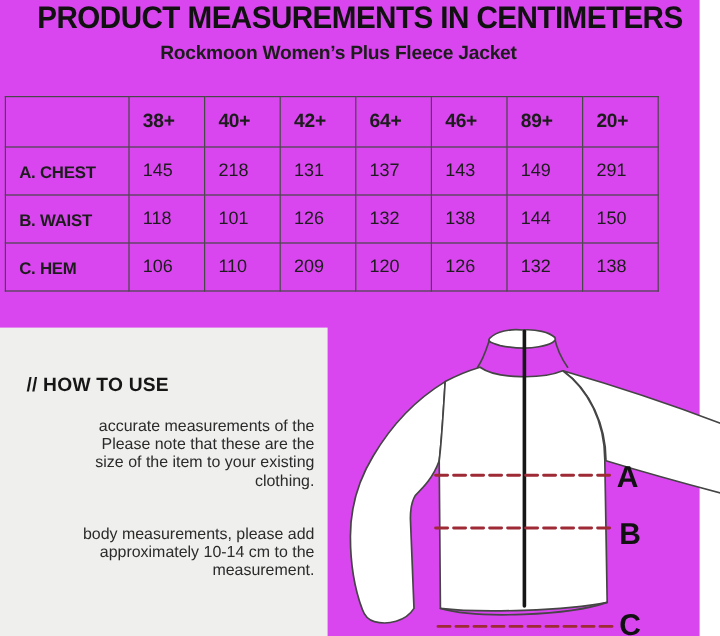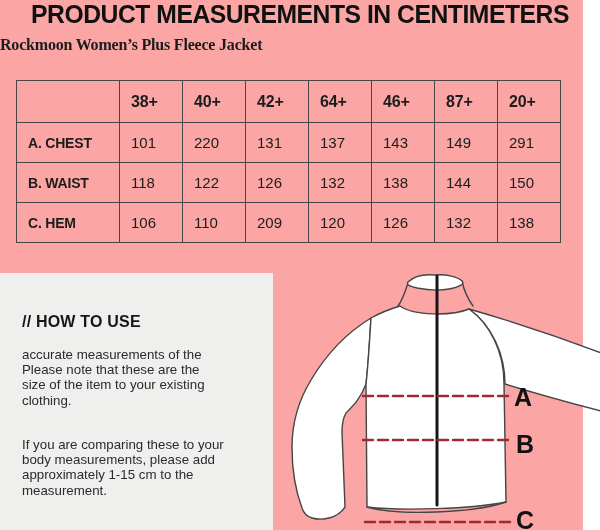--- a/index.html
+++ b/index.html
@@ -1,51 +1,52 @@
 <!DOCTYPE html>
 <html><head>
 <meta charset="utf-8">
 <style>
   * { margin:0; padding:0; box-sizing:border-box; }
   html,body { width:600px; height:530px; }
   body { font-family:"Liberation Sans", sans-serif; background:#ffffff; overflow:hidden; }
-  #canvas { position:relative; width:583px; height:530px; background:#fca5a5; }
+  #canvas { position:relative; width:583px; height:530px; background:#d946ef; }
 
   .title {
     position:absolute; top:-1px; left:0; width:600px;
     text-align:center; font-size:26px; font-weight:bold; color:#111;
     letter-spacing:-0.5px; transform:scaleX(0.95); transform-origin:300px 0;
     white-space:nowrap;
   }
   .subtitle {
     position:absolute; top:36px; left:0; width:564px;
-    text-align:left; font-size:16px; font-weight:bold; color:#1c1c1c;
-    letter-spacing:-0.2px; white-space:nowrap;font-family:Liberation Serif, serif;
+    text-align:center; font-size:16px; font-weight:bold; color:#1c1c1c;
+    letter-spacing:-0.2px; white-space:nowrap;
   }
 
   table.size-table {
-    position:absolute; left:16px; top:80px;
+    position:absolute; left:4px; top:80px;
     border-collapse:collapse; table-layout:fixed; width:545px;
     color:#1c1c1c;
   }
   table.size-table td, table.size-table th {
     border:1px solid #474747; text-align:left; vertical-align:middle;
     padding:0 0 0 11px; overflow:hidden; white-space:nowrap;
   }
   table.size-table col.c-label { width:103px; }
   table.size-table col.c-size  { width:63px; }
   tr.hdr-row   { height:42px; }
   tr.data-row  { height:40px; }
   th.size-hdr  { font-size:16px; font-weight:bold; letter-spacing:-0.2px; }
   td.row-label { font-size:14px; font-weight:bold; letter-spacing:-0.2px; }
   td.val       { font-size:15px; font-weight:normal; }
 
   .howto-panel {
     position:absolute; left:0; top:273px; width:273px; height:257px;
     background:#efefee;
+    text-align:right;
   }
   .howto-heading {
     position:absolute; left:22px; top:40px;
     font-size:16px; font-weight:bold; color:#161616; letter-spacing:0.2px;
     white-space:nowrap;
   }
   .howto-para { position:absolute; left:22px; width:240px; color:#2b2b2b; }
   .howto-para.p1 { top:74px; }
   .howto-para.p2 { top:164px; }
   .howto-line { font-size:13.3px; line-height:15.2px; white-space:nowrap; }
@@ -73,37 +74,37 @@
         <col class="c-size">
     </colgroup>
     <tbody>
         <tr class="hdr-row">
       <th class="size-hdr"></th>
       <th class="size-hdr">38+</th>
       <th class="size-hdr">40+</th>
       <th class="size-hdr">42+</th>
       <th class="size-hdr">64+</th>
       <th class="size-hdr">46+</th>
-      <th class="size-hdr">87+</th>
+      <th class="size-hdr">89+</th>
       <th class="size-hdr">20+</th>
     </tr>
     <tr class="data-row">
       <td class="row-label">A. CHEST</td>
-      <td class="val">101</td>
-      <td class="val">220</td>
+      <td class="val">145</td>
+      <td class="val">218</td>
       <td class="val">131</td>
       <td class="val">137</td>
       <td class="val">143</td>
       <td class="val">149</td>
       <td class="val">291</td>
     </tr>
     <tr class="data-row">
       <td class="row-label">B. WAIST</td>
       <td class="val">118</td>
-      <td class="val">122</td>
+      <td class="val">101</td>
       <td class="val">126</td>
       <td class="val">132</td>
       <td class="val">138</td>
       <td class="val">144</td>
       <td class="val">150</td>
     </tr>
     <tr class="data-row">
       <td class="row-label">C. HEM</td>
       <td class="val">106</td>
       <td class="val">110</td>
@@ -118,23 +119,22 @@
 
   <div class="howto-panel">
     <div class="howto-heading">// HOW TO USE</div>
     <div class="howto-para p1">
       <div class="howto-line">accurate measurements of the</div>
       <div class="howto-line">Please note that these are the</div>
       <div class="howto-line">size of the item to your existing</div>
       <div class="howto-line">clothing.</div>
     </div>
     <div class="howto-para p2">
-      <div class="howto-line">If you are comparing these to your</div>
       <div class="howto-line">body measurements, please add</div>
-      <div class="howto-line">approximately 1-15 cm to the</div>
+      <div class="howto-line">approximately 10-14 cm to the</div>
       <div class="howto-line">measurement.</div>
     </div>
   </div>
 
   <svg class="diagram-svg" viewBox="280 258 320 272" fill="none" stroke-linecap="round" stroke-linejoin="round">
 
     <path d="M 371,318 C 348,332 327,353 311,380 C 297,403 292,426 292,447 C 292,472 296,492 302,508 C 304,514 308,517 312,518 C 323,521 338,518 345,507 C 344,480 343,455 342,432 C 342,424 343,418 346,413 C 353,406 361,398 366,384 C 368,368 369,350 371,318 Z" fill="#ffffff" stroke="#454545" stroke-width="1.4"></path>
 
     <path d="M 469,309 C 514,322 559,337 601,353 L 601,411 C 563,401 528,391 505,384 C 505,355 492,325 469,309 Z" fill="#ffffff" stroke="#454545" stroke-width="1.4"></path>
 

